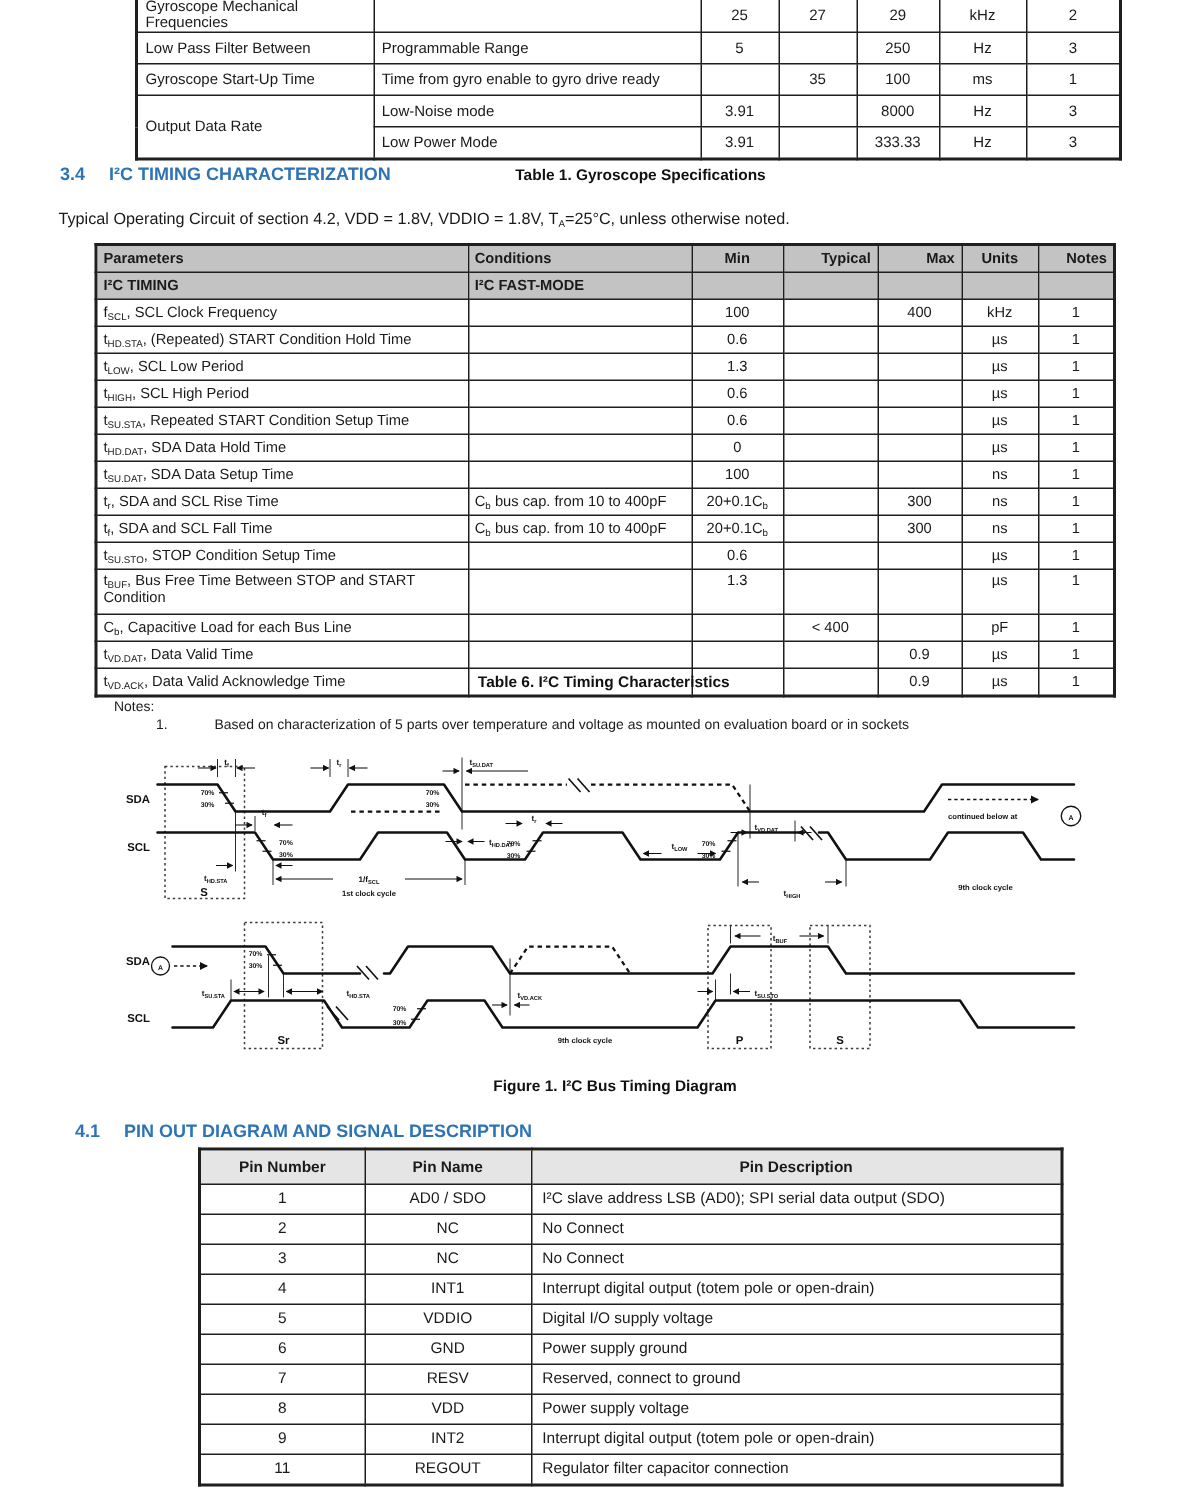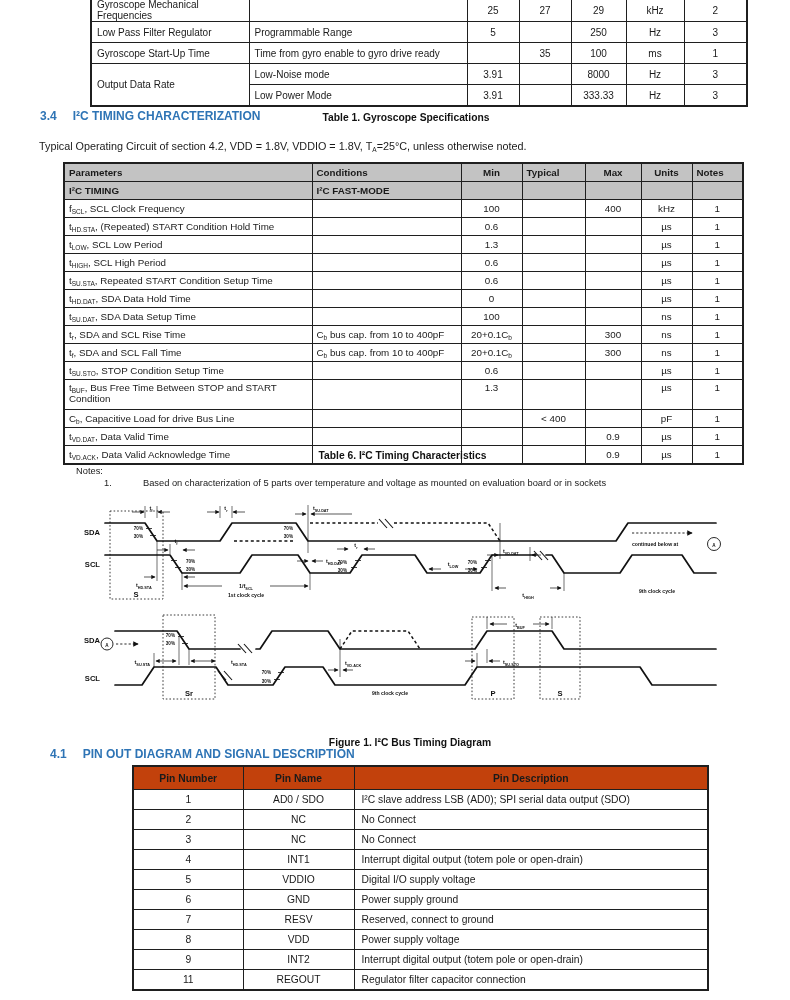--- a/index.html
+++ b/index.html
@@ -14,21 +14,21 @@
 .t6 td,.t6 th{padding:1px 4px;height:15px}
 .hdr{background:#c3c3c3;font-weight:bold;text-align:left}
 .c{text-align:center}
 .cap{position:absolute;font-weight:bold;font-size:10.3px;text-align:center;color:#111}
 .h{position:absolute;font-weight:bold;font-size:12px;color:#2E74B5;white-space:nowrap}
 .h .num{margin-right:16px}
 .intro{position:absolute;font-size:10.8px}
 .noteslbl{position:absolute;font-size:9.3px;font-weight:normal}
 .notetxt{position:absolute;font-size:9.3px}
 .pin{left:132px;top:765px;width:575px;font-size:10.3px}
-.pin th{height:22px;background:#c2410c;font-weight:bold;text-align:center;padding:0 4px}
+.pin th{height:22px;background:#e5e5e5;font-weight:bold;text-align:center;padding:0 4px}
 .pin td{height:19px;padding:0 4px}
 .pin .desc{padding-left:7px}
 svg .wv{fill:none;stroke:#111;stroke-width:1.7;stroke-linejoin:round;stroke-linecap:round}
 svg .wvd{fill:none;stroke:#111;stroke-width:1.5;stroke-linejoin:round;stroke-dasharray:3 2.6}
 svg .dim{stroke:#111;stroke-width:.7}
 svg .dimd{stroke:#111;stroke-width:.9;stroke-dasharray:2.2 2}
 svg .vln{stroke:#111;stroke-width:.6}
 svg .tk{stroke:#111;stroke-width:.8}
 svg .brk{stroke:#111;stroke-width:1.1}
 svg .box{fill:none;stroke:#3a3a3a;stroke-width:1;stroke-dasharray:1.6 2}
@@ -57,21 +57,21 @@
       <tr>
         <td>Gyroscope Mechanical Frequencies</td>
         <td></td>
         <td class="c">25</td>
         <td class="c">27</td>
         <td class="c">29</td>
         <td class="c">kHz</td>
         <td class="c">2</td>
       </tr>
 <tr>
-        <td>Low Pass Filter Regulator</td>
+        <td>Low Pass Filter Between</td>
         <td>Programmable Range</td>
         <td class="c">5</td>
         <td class="c"></td>
         <td class="c">250</td>
         <td class="c">Hz</td>
         <td class="c">3</td>
       </tr>
 <tr>
         <td>Gyroscope Start-Up Time</td>
         <td>Time from gyro enable to gyro drive ready</td>
@@ -93,45 +93,45 @@
 <tr>
         <td>Low Power Mode</td>
         <td class="c">3.91</td>
         <td class="c"></td>
         <td class="c">333.33</td>
         <td class="c">Hz</td>
         <td class="c">3</td>
       </tr>
 </tbody>
   </table>
-<div class="cap" style="left:78px;top:112px;width:656px">Table 1. Gyroscope Specifications</div>
+<div class="cap" style="left:99px;top:112px;width:656px">Table 1. Gyroscope Specifications</div>
 
 <div class="h" style="left:40px;top:109px"><span class="num">3.4</span><span>I²C TIMING CHARACTERIZATION</span></div>
 
 <div class="intro" style="left:39px;top:140px;width:720px"><span>Typical Operating Circuit of section 4.2, VDD = 1.8V, VDDIO = 1.8V, T</span><sub>A</sub><span>=25°C, unless otherwise noted.</span></div>
 
 <table class="abs t6">
 <colgroup>
       <col style="width:248px">
       <col style="width:149px">
       <col style="width:61px">
       <col style="width:63px">
       <col style="width:56px">
       <col style="width:51px">
       <col style="width:51px">
     </colgroup>
 <tbody>
       <tr>
         <th class="hdr">Parameters</th>
         <th class="hdr">Conditions</th>
         <th class="hdr c" style="text-align:center">Min</th>
-        <th class="hdr" style="text-align:left">Typical</th>
-        <th class="hdr" style="text-align:center">Max</th>
+        <th class="hdr" style="text-align:right">Typical</th>
+        <th class="hdr" style="text-align:right">Max</th>
         <th class="hdr" style="text-align:center">Units</th>
-        <th class="hdr" style="text-align:left">Notes</th>
+        <th class="hdr" style="text-align:right">Notes</th>
       </tr>
 <tr>
         <td class="hdr">I²C TIMING</td>
         <td class="hdr">I²C FAST-MODE</td>
         <td class="hdr"></td>
         <td class="hdr"></td>
         <td class="hdr"></td>
         <td class="hdr"></td>
         <td class="hdr"></td>
       </tr>
@@ -228,21 +228,21 @@
 <tr>
         <td style="height:26px;vertical-align:top;padding-top:2px"><span>t</span><sub>BUF</sub><span>, Bus Free Time Between STOP and START Condition</span></td>
         <td></td>
         <td class="c" style="vertical-align:top;padding-top:2px">1.3</td>
         <td class="c"></td>
         <td class="c"></td>
         <td class="c" style="vertical-align:top;padding-top:2px">µs</td>
         <td class="c" style="vertical-align:top;padding-top:2px">1</td>
       </tr>
 <tr>
-        <td><span>C</span><sub>b</sub><span>, Capacitive Load for drive Bus Line</span></td>
+        <td><span>C</span><sub>b</sub><span>, Capacitive Load for each Bus Line</span></td>
         <td></td>
         <td class="c"></td>
         <td class="c">&lt; 400</td>
         <td class="c"></td>
         <td class="c">pF</td>
         <td class="c">1</td>
       </tr>
 <tr>
         <td><span>t</span><sub>VD.DAT</sub><span>, Data Valid Time</span></td>
         <td></td>
@@ -415,21 +415,21 @@
 <text class="big" x="129" y="193" text-anchor="middle">Sr</text>
 <text class="lb" x="285" y="162"><tspan>t</tspan><tspan dy="1.5" class="ss">VD.ACK</tspan></text>
 <text class="pc" x="211" y="171" text-anchor="end">70%</text>
 <text class="pc" x="211" y="180" text-anchor="end">30%</text>
 <text class="lb2" x="330" y="192" text-anchor="middle">9th clock cycle</text>
 <text class="lb" x="443" y="161"><tspan>t</tspan><tspan dy="1.5" class="ss">SU.STO</tspan></text>
 <text class="lb" x="460" y="124" text-anchor="middle"><tspan>t</tspan><tspan dy="1.5" class="ss">BUF</tspan></text>
 <text class="big" x="433" y="193" text-anchor="middle">P</text>
 <text class="big" x="500" y="193" text-anchor="middle">S</text>
 </svg>
-<div class="cap" style="left:60px;top:737px;width:700px">Figure 1. I²C Bus Timing Diagram</div>
+<div class="cap" style="left:60px;top:719px;width:700px">Figure 1. I²C Bus Timing Diagram</div>
 
 <div class="h" style="left:50px;top:747px"><span class="num">4.1</span><span>PIN OUT DIAGRAM AND SIGNAL DESCRIPTION</span></div>
 
 <table class="abs pin">
 <colgroup>
       <col style="width:110px">
       <col style="width:111px">
       <col style="width:354px">
     </colgroup>
 <tbody>

